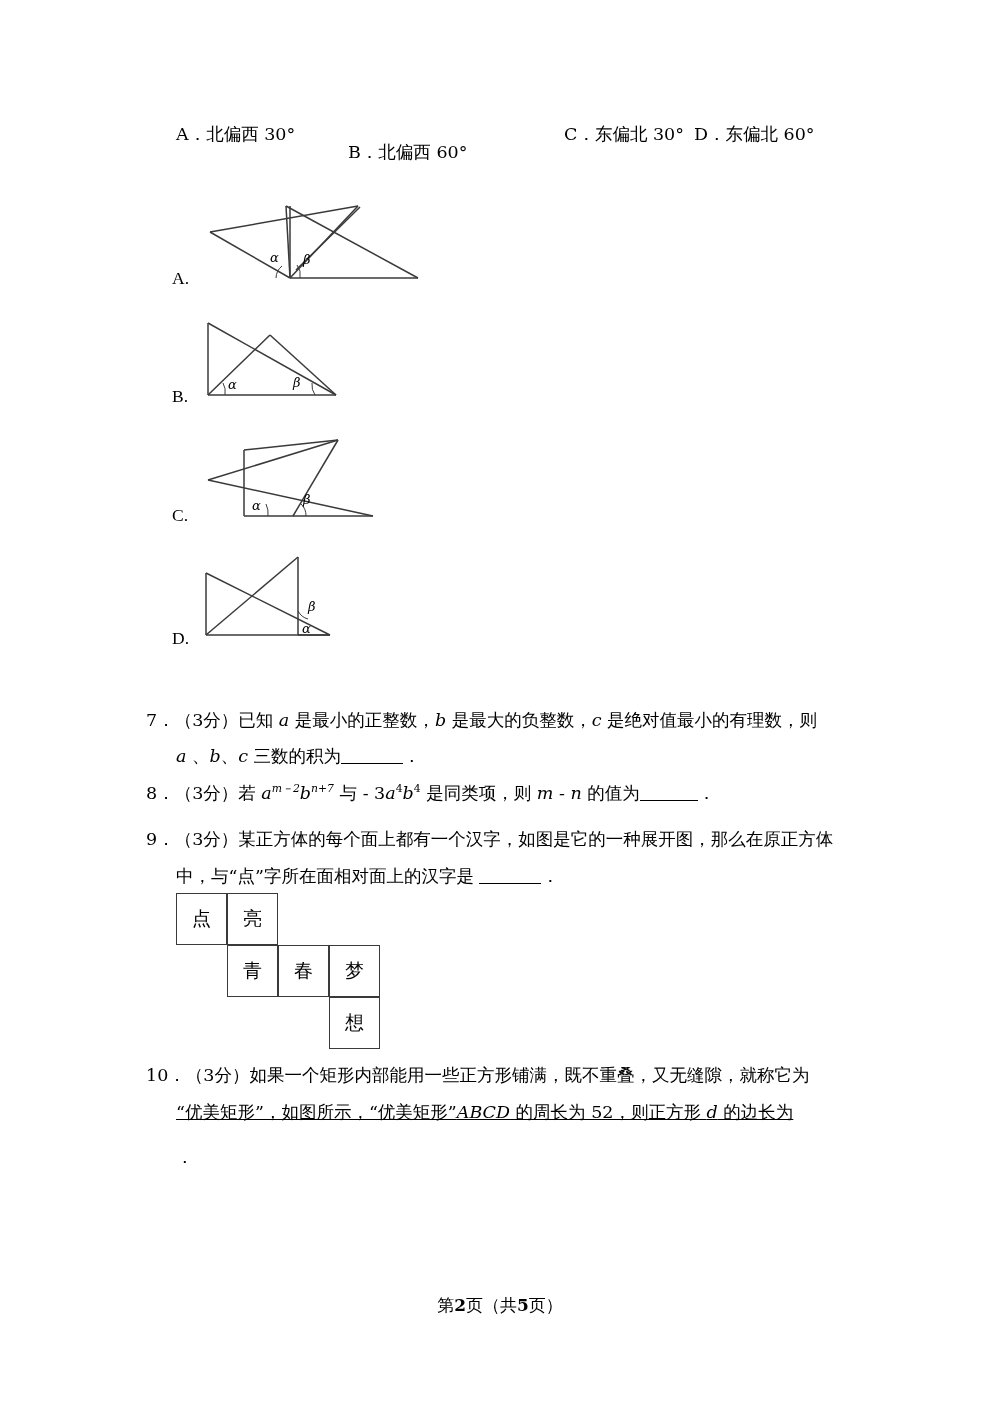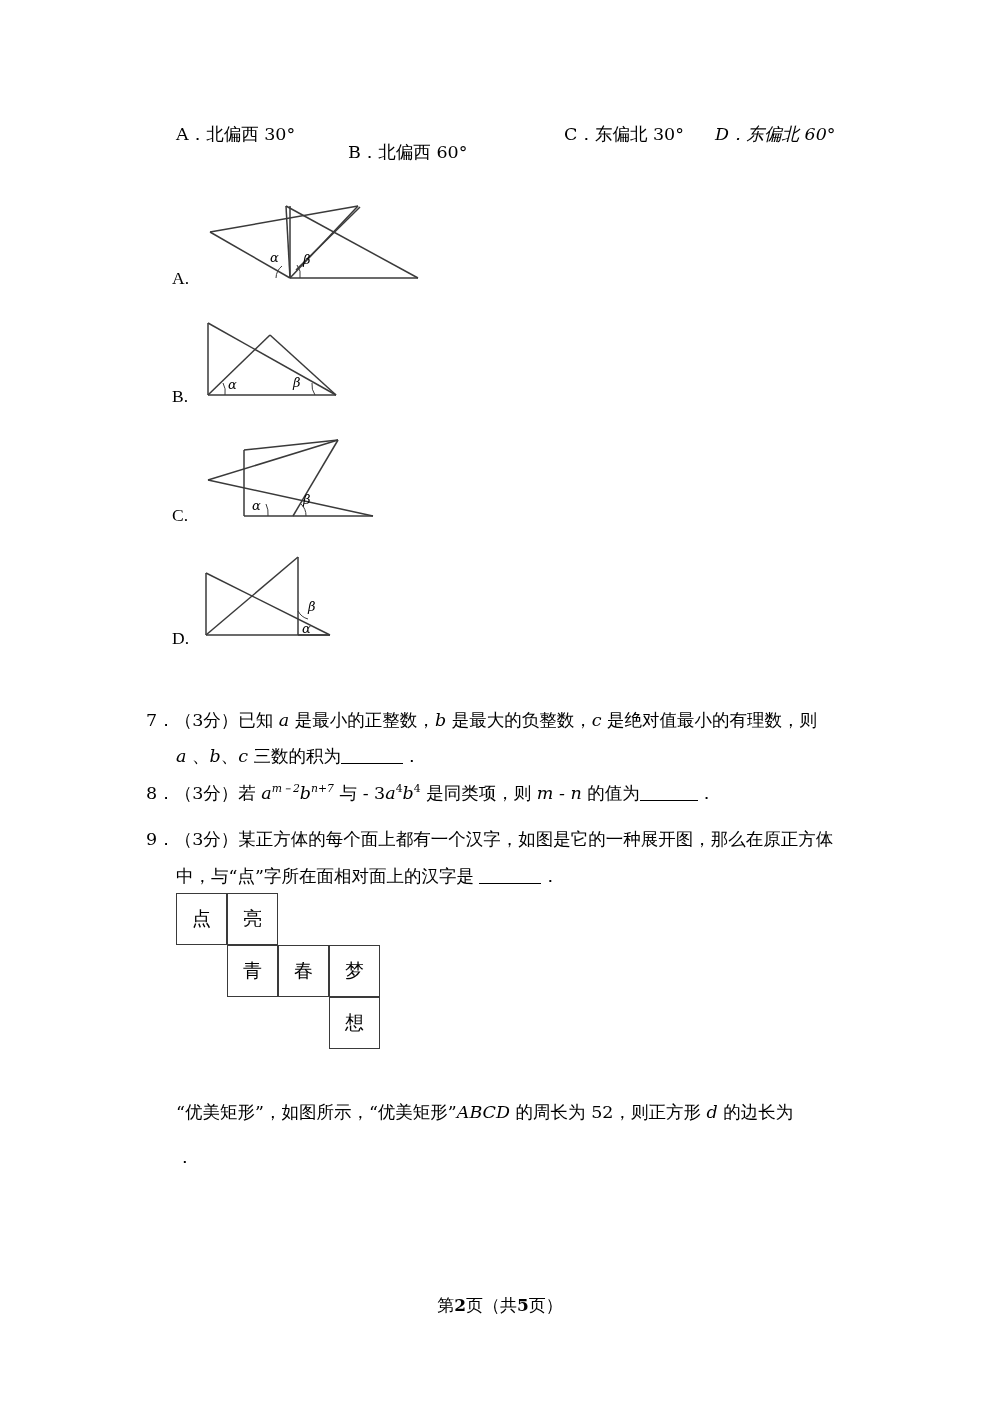--- a/index.html
+++ b/index.html
@@ -81,21 +81,21 @@
   sup { font-size: 0.62em; vertical-align: super; line-height: 0; text-align: right; }
 </style>
 </head>
 <body>
 
 <div class="page">
 
   <div class="opt-row cn" style="left:176px; top:122px;">A．北偏西 30°</div>
   <div class="opt-row cn" style="left:348px; top:112px;margin-top:28px;">B．北偏西 60°</div>
   <div class="opt-row cn" style="left:551px; top:122px;margin-left:13px;">C．东偏北 30°</div>
-  <div class="opt-row cn" style="left:715px; top:122px;font-style:italic;">D．东偏北 60°</div>
+  <div class="opt-row cn" style="left:694px; top:122px;">D．东偏北 60°</div>
 
 
   <div class="opt-label" style="left:172px; top:268px;">A.</div>
   <div class="fig" style="left:198px; top:198px;">
     <svg width="230" height="86" viewBox="0 0 230 86">
       <g stroke="#3a3a3a" fill="none" stroke-width="1.5">
 
         <line x1="92" y1="80" x2="220" y2="80"></line>
 
         <line x1="92" y1="80" x2="92" y2="8"></line>
@@ -211,20 +211,21 @@
 
   <div class="net" style="left:176px; top:893px; width:260px; height:160px;">
     <div class="net-cell" style="left:0px;   top:0px;   width:51px; height:52px;">点</div>
     <div class="net-cell" style="left:51px;  top:0px;   width:51px; height:52px;">亮</div>
     <div class="net-cell" style="left:51px;  top:52px;  width:51px; height:52px;">青</div>
     <div class="net-cell" style="left:102px; top:52px;  width:51px; height:52px;">春</div>
     <div class="net-cell" style="left:153px; top:52px;  width:51px; height:52px;">梦</div>
     <div class="net-cell" style="left:153px; top:104px; width:51px; height:52px;">想</div>
   </div>
 
-
-  <div class="qline" style="left:176px; top:1100px;"><span>“优美矩形”，如图所示，“优美矩形”</span><span class="italic">ABCD</span><span> 的周长为 52，则正方形 </span><span class="italic">d</span><span> 的边长为</span></div>
+  <div class="qline" style="left:146px; top:1063px;"><span>10．</span><span>（3分）</span><span>如果一个矩形内部能用一些正方形铺满，既不重叠，又无缝隙，就称它为</span></div>
+
+  <div class="qline" style="left:176px; top:1100px;text-decoration:underline;"><span>“优美矩形”，如图所示，“优美矩形”</span><span class="italic">ABCD</span><span> 的周长为 52，则正方形 </span><span class="italic">d</span><span> 的边长为</span></div>
 
   <div class="qline" style="left:176px; top:1145px;">．</div>
 
   <div class="footer" style="top:1294px;"><span>第</span><b>2</b><span>页（共</span><b>5</b><span>页）</span></div>
 
 </div>
 
 </body></html>

